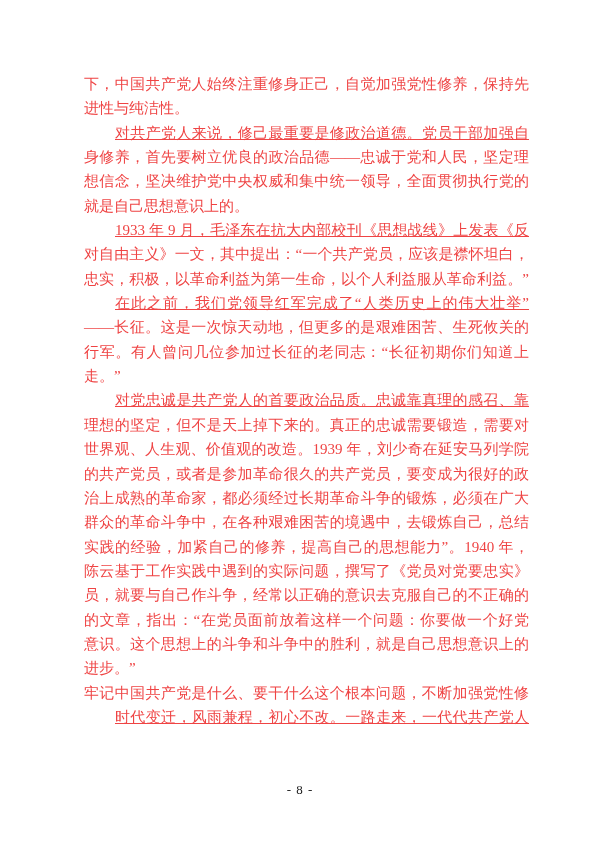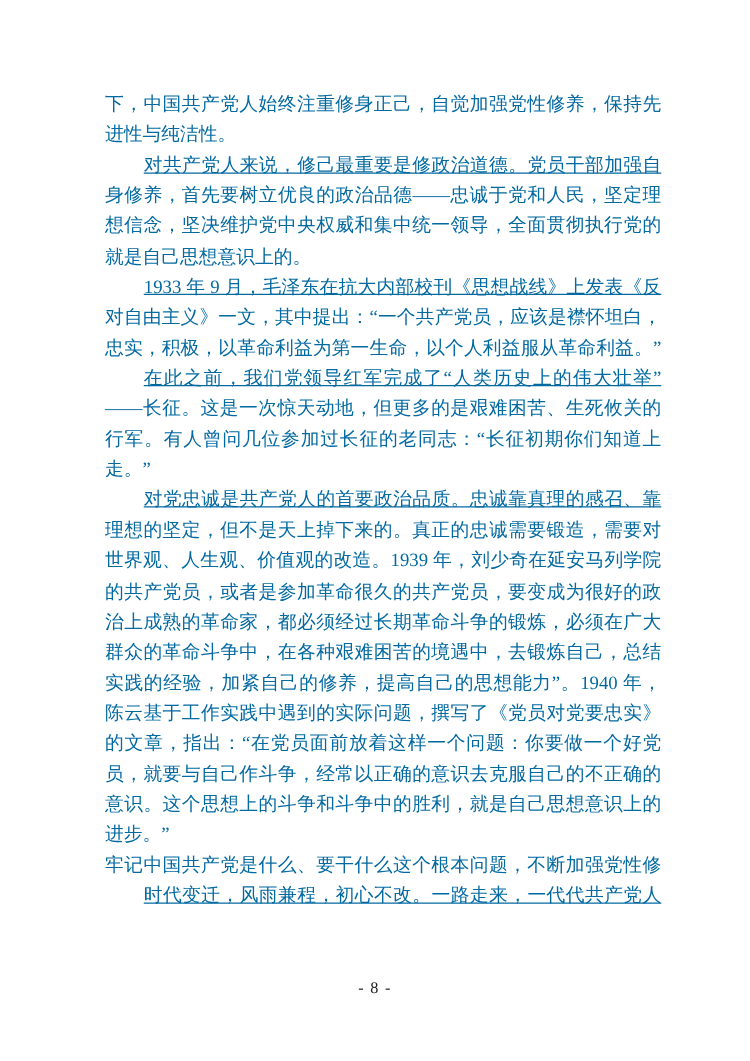--- a/index.html
+++ b/index.html
@@ -18,21 +18,21 @@
   .doc-body {
     position: absolute;
     left: 84px;
     top: 72px;
     width: 445px;
   }
   .line {
     font-size: 15px;
     line-height: 24.35px;
     height: 24.35px;
-    color: #0369a1;
+    color: #ef4444;
     text-align: left;
     overflow: visible;
     white-space: nowrap;
   }
   .line.fill {
     white-space: normal;
     text-align: justify;
     text-align-last: justify;
   }
   .line.indent {
@@ -70,21 +70,21 @@
       <div class="line fill">行军。有人曾问几位参加过长征的老同志：“长征初期你们知道上</div>
       <div class="line">走。”</div>
       <div class="line indent fill">对党忠诚是共产党人的首要政治品质。忠诚靠真理的感召、靠</div>
       <div class="line fill">理想的坚定，但不是天上掉下来的。真正的忠诚需要锻造，需要对</div>
       <div class="line fill">世界观、人生观、价值观的改造。1939 年，刘少奇在延安马列学院</div>
       <div class="line fill">的共产党员，或者是参加革命很久的共产党员，要变成为很好的政</div>
       <div class="line fill">治上成熟的革命家，都必须经过长期革命斗争的锻炼，必须在广大</div>
       <div class="line fill">群众的革命斗争中，在各种艰难困苦的境遇中，去锻炼自己，总结</div>
       <div class="line fill">实践的经验，加紧自己的修养，提高自己的思想能力”。1940 年，</div>
       <div class="line fill">陈云基于工作实践中遇到的实际问题，撰写了《党员对党要忠实》</div>
+      <div class="line fill">员，就要与自己作斗争，经常以正确的意识去克服自己的不正确的</div>
       <div class="line fill">的文章，指出：“在党员面前放着这样一个问题：你要做一个好党</div>
-      <div class="line fill">员，就要与自己作斗争，经常以正确的意识去克服自己的不正确的</div>
       <div class="line fill">意识。这个思想上的斗争和斗争中的胜利，就是自己思想意识上的</div>
       <div class="line">进步。”</div>
       <div class="line fill">牢记中国共产党是什么、要干什么这个根本问题，不断加强党性修</div>
       <div class="line indent fill">时代变迁，风雨兼程，初心不改。一路走来，一代代共产党人</div>
     </div>
   <div class="page-footer">- 8 -</div>
 </div>
 
 </body></html>

